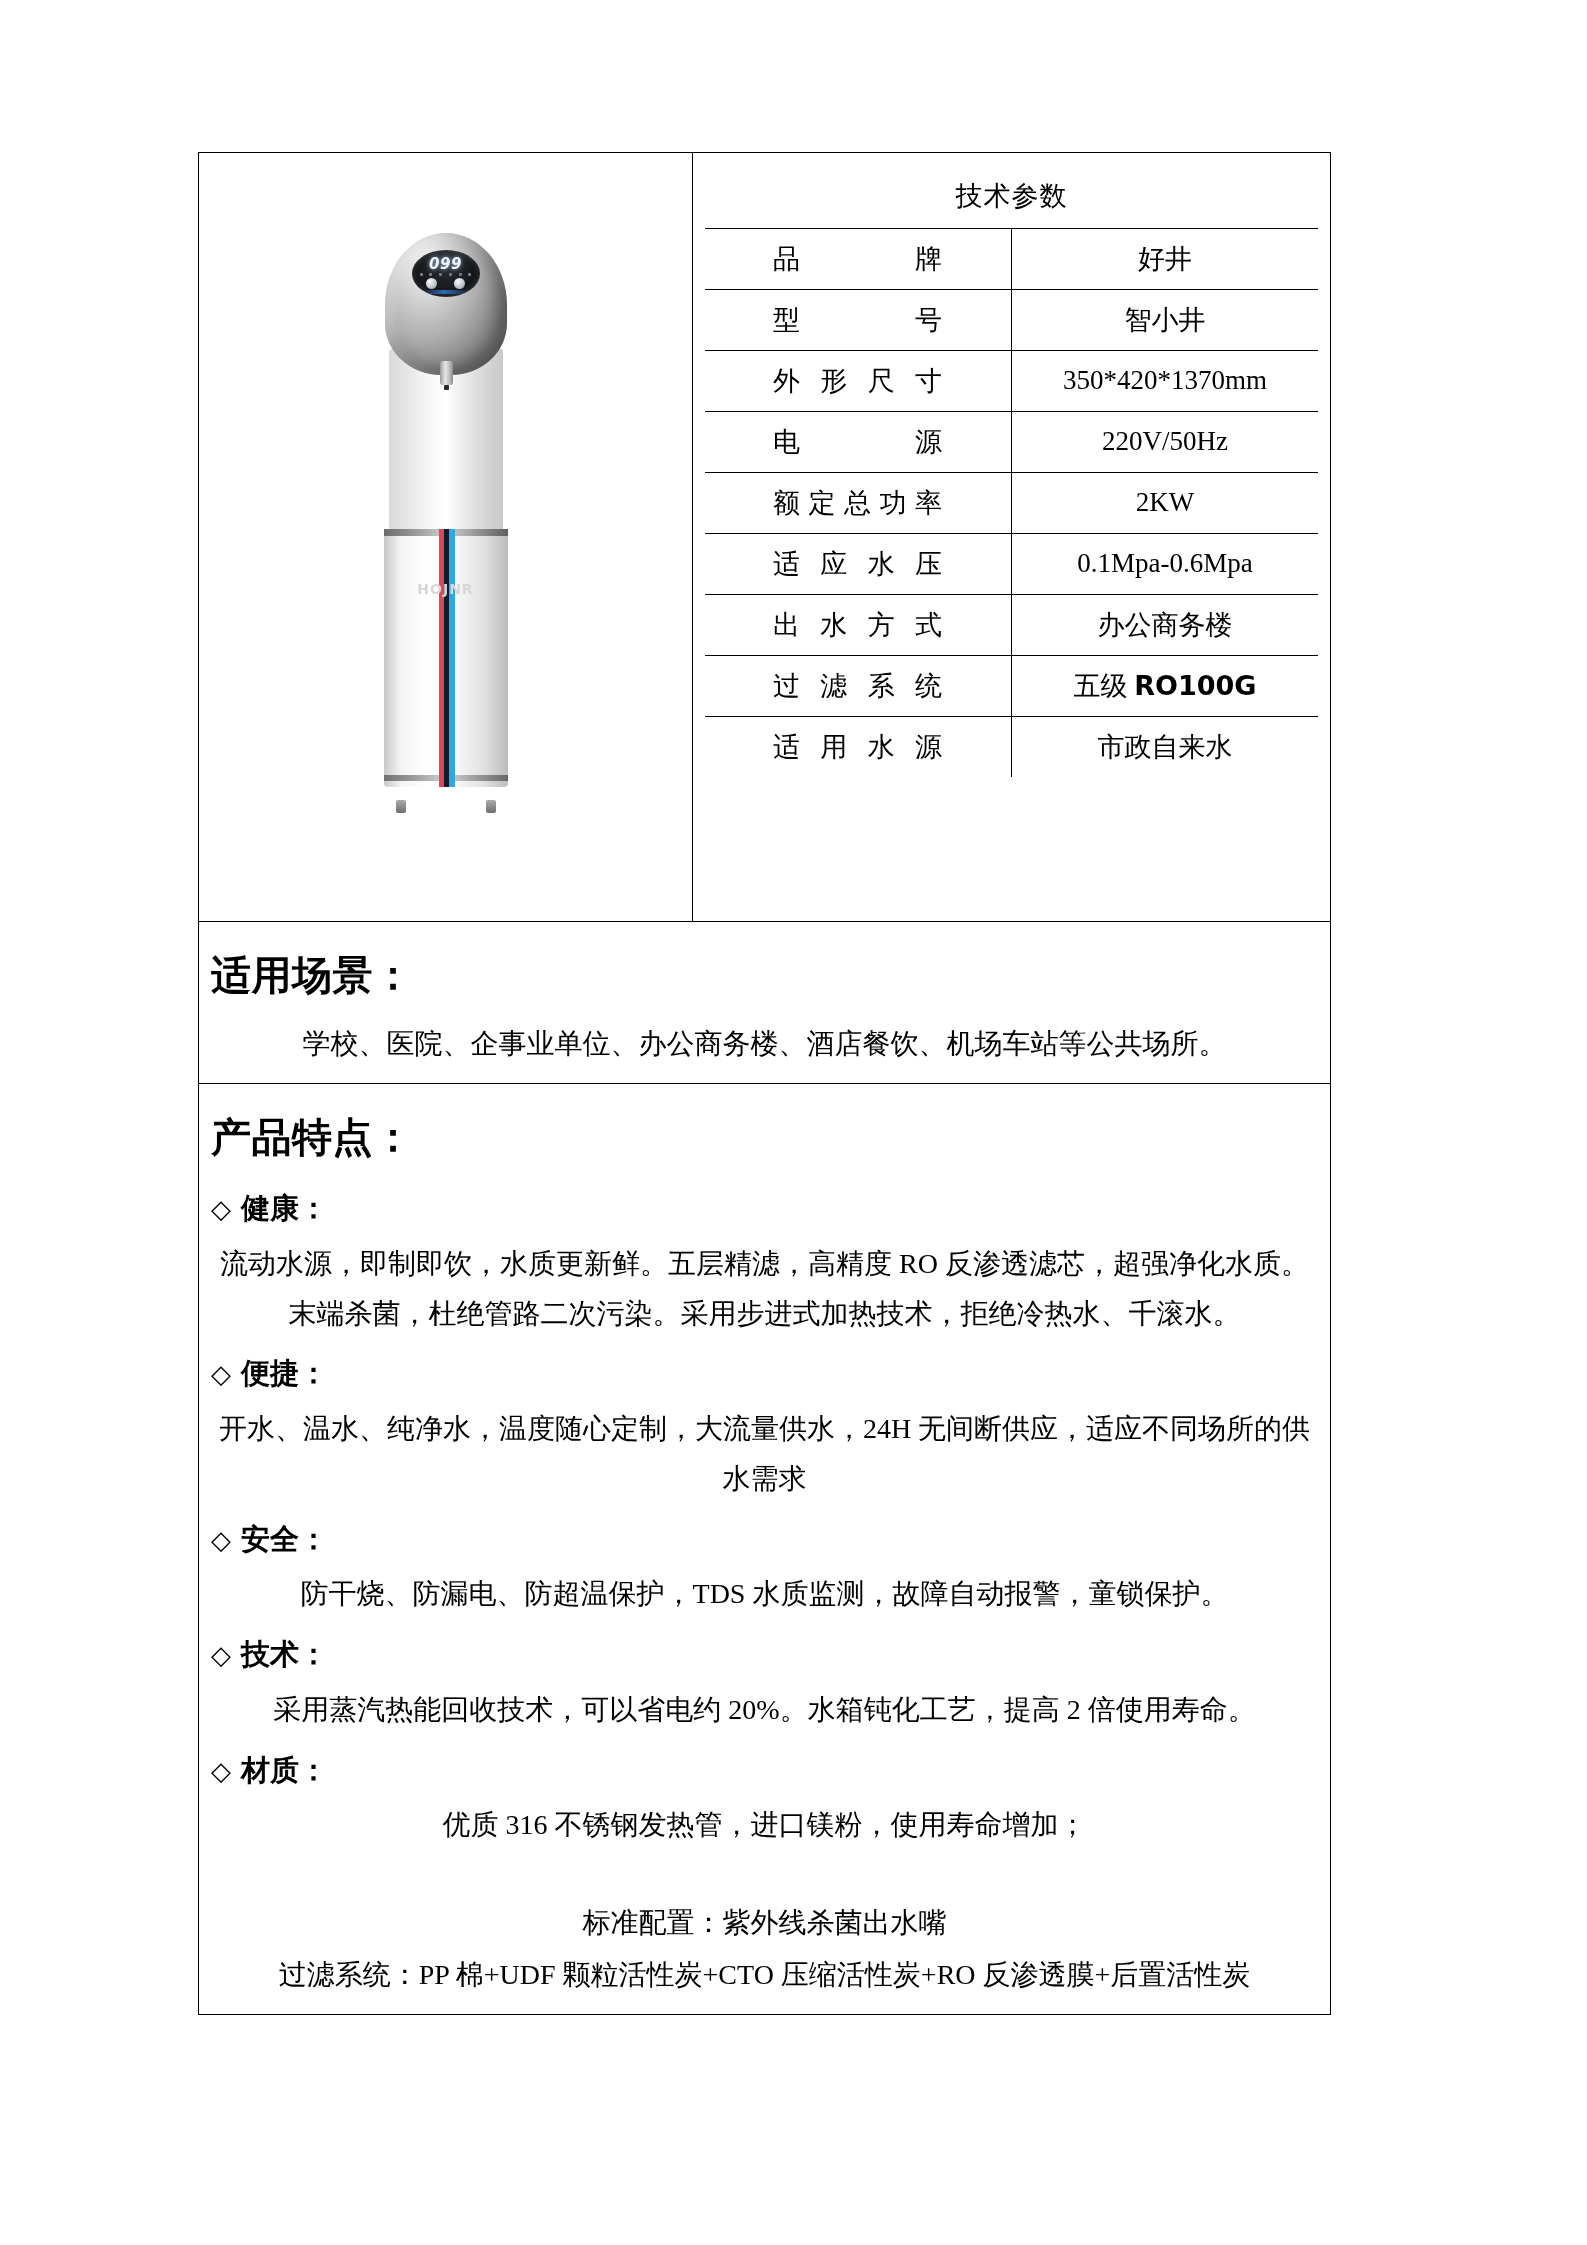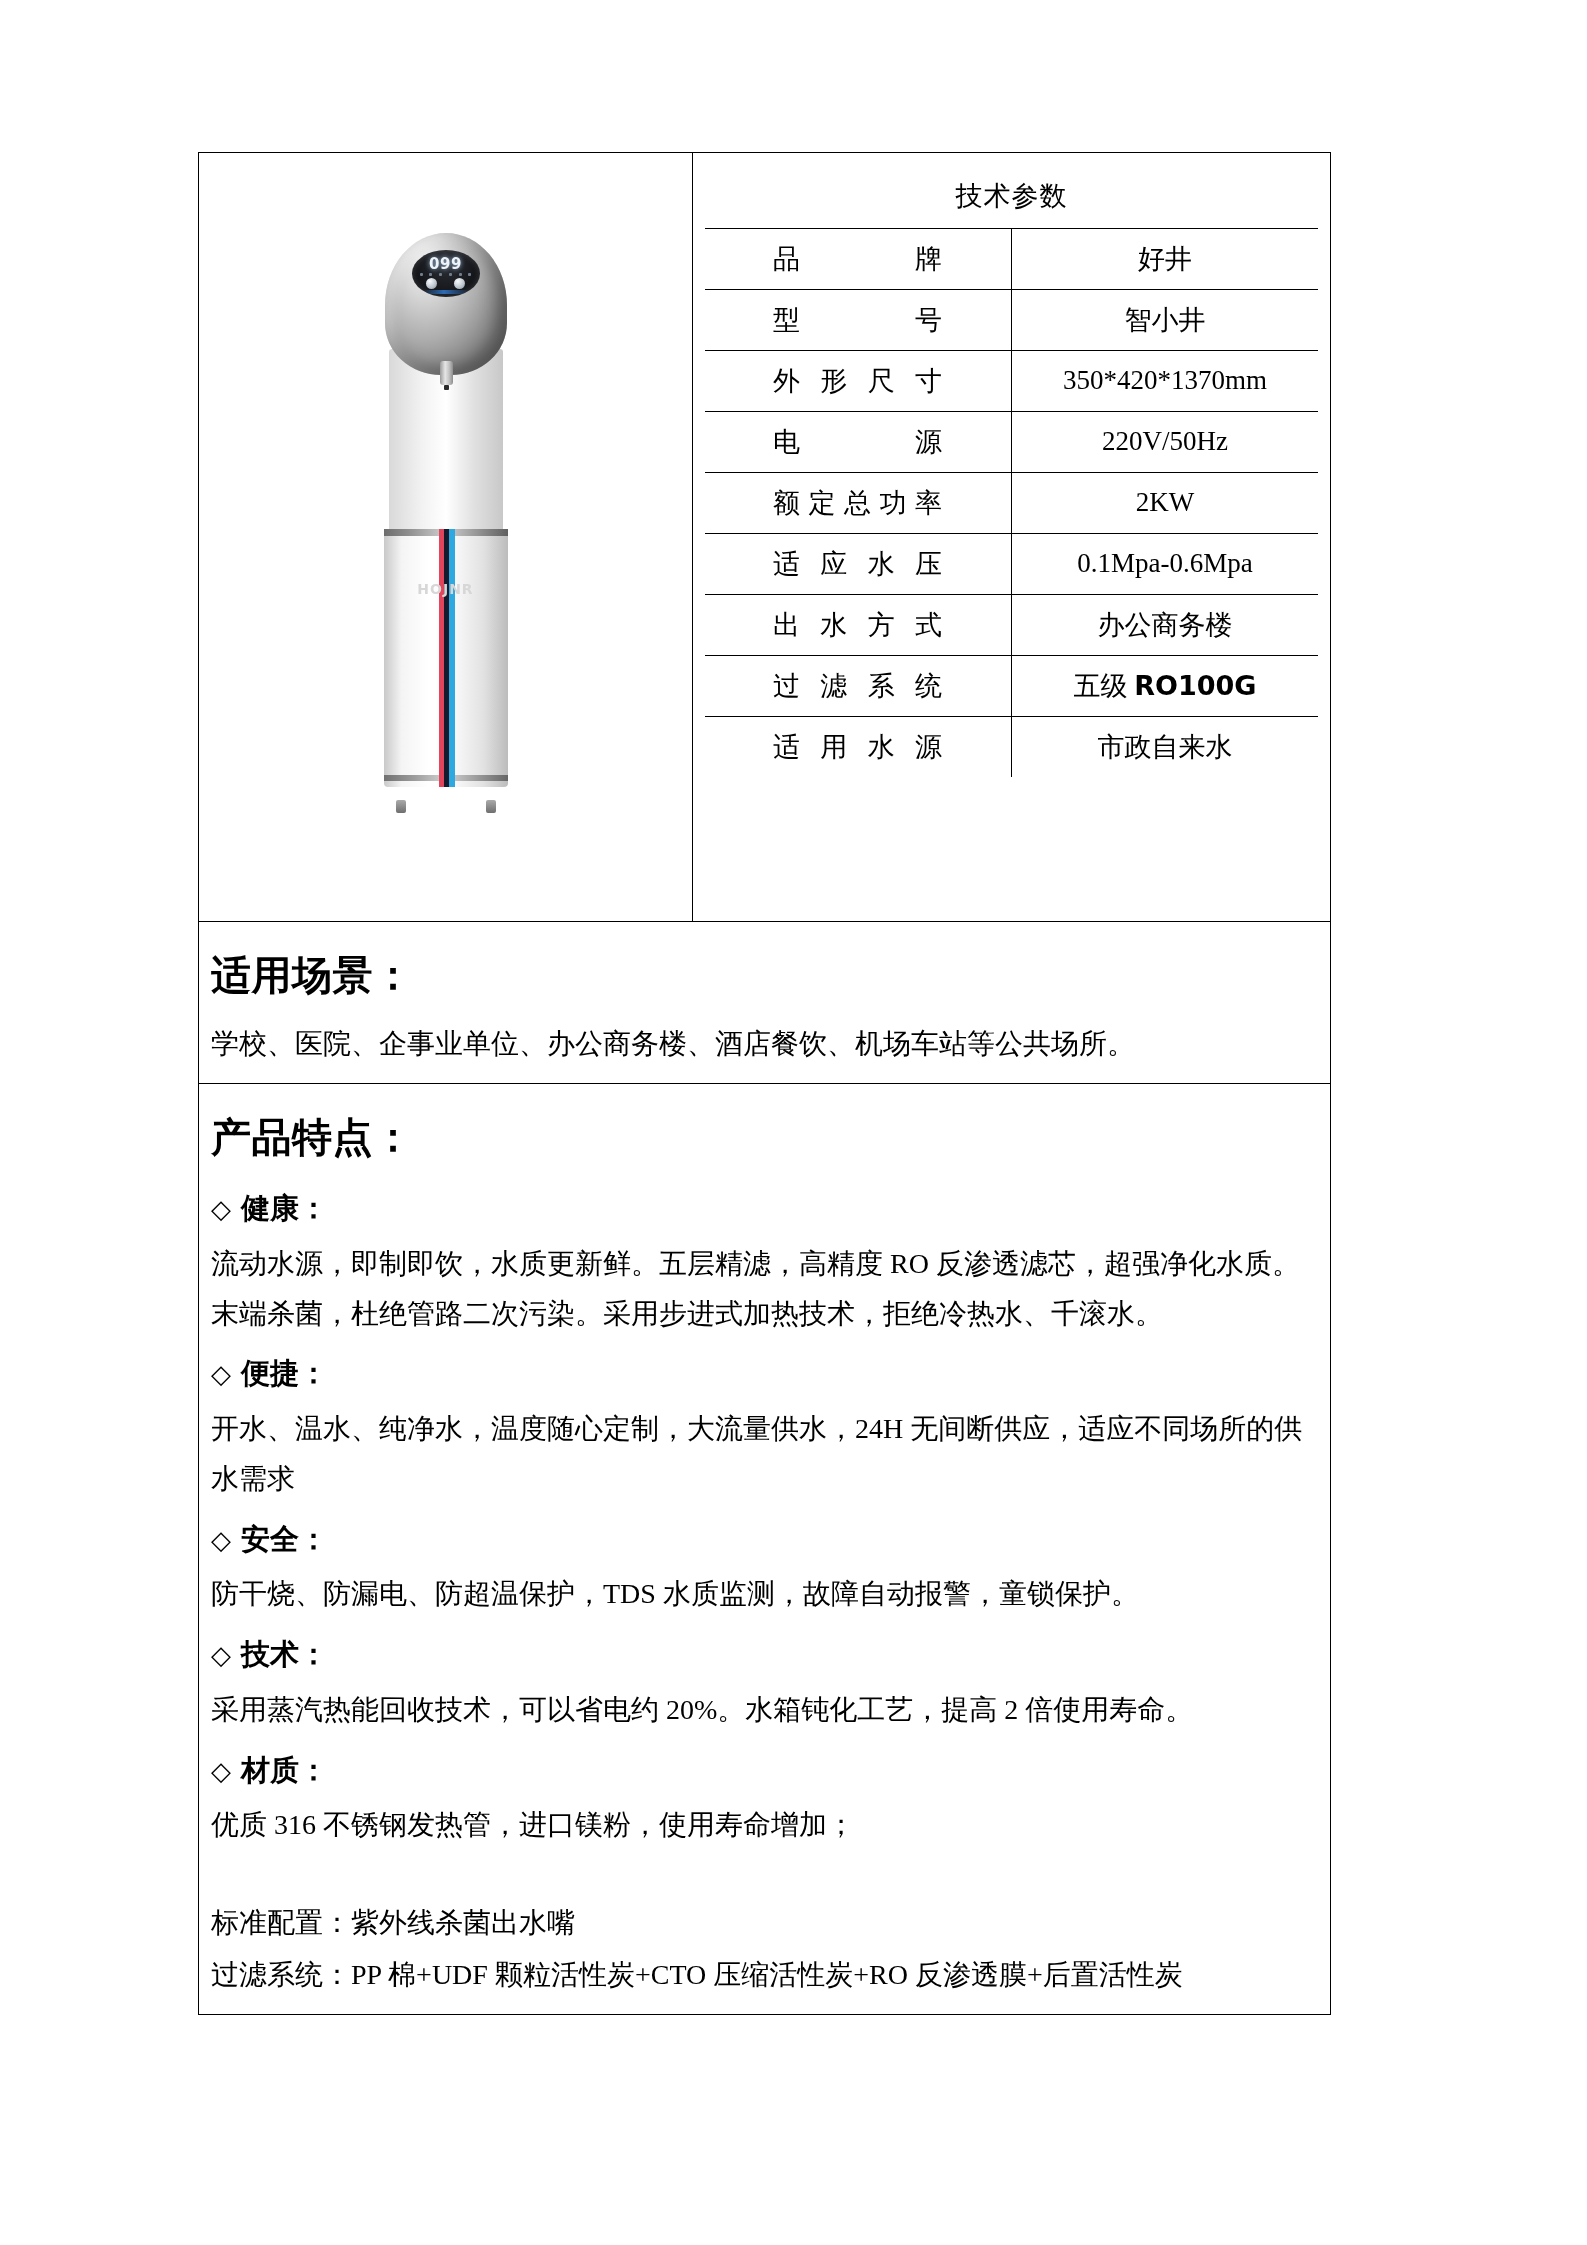--- a/index.html
+++ b/index.html
@@ -68,20 +68,21 @@
   }
   .disp .screen {
     position: absolute;
     left: 46px; top: 17px;
     width: 68px; height: 47px;
     border-radius: 50%;
     background: radial-gradient(ellipse at 50% 30%, #2c2f35 0%, #15171b 60%, #0a0b0d 100%);
     box-shadow: inset 0 0 6px rgba(255,255,255,.18);
     z-index: 6;
     overflow: hidden;
+    font-style: italic;
   }
   .disp .screen .num {
     position: absolute;
     left: 0; right: 0; top: 5px;
     text-align: center;
     font-family: "DejaVu Sans", sans-serif;
     font-weight: bold;
     font-size: 15px;
     letter-spacing: .5px;
     color: #eef3f8;
@@ -267,20 +268,21 @@
     margin: 6px 0 8px 0;
     font-size: 40px;
     font-weight: bold;
     font-family: "Liberation Sans", sans-serif;
     letter-spacing: .5px;
   }
   .sec p {
     margin: 0 0 2px 0;
     font-size: 28px;
     line-height: 1.78;
+    text-align: center;
   }
   .bullet {
     margin: 10px 0 4px 0;
     font-size: 29px;
     font-weight: bold;
     font-family: "Liberation Sans", sans-serif;
   }
   .bullet .dia {
     font-weight: normal;
     font-size: 26px;

